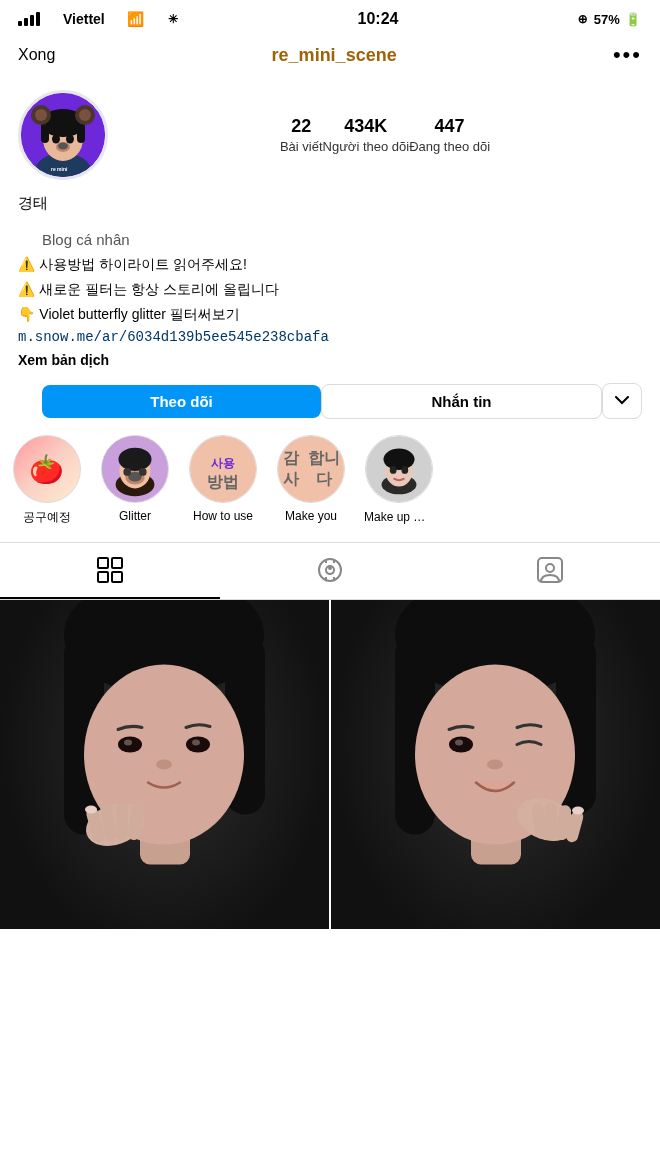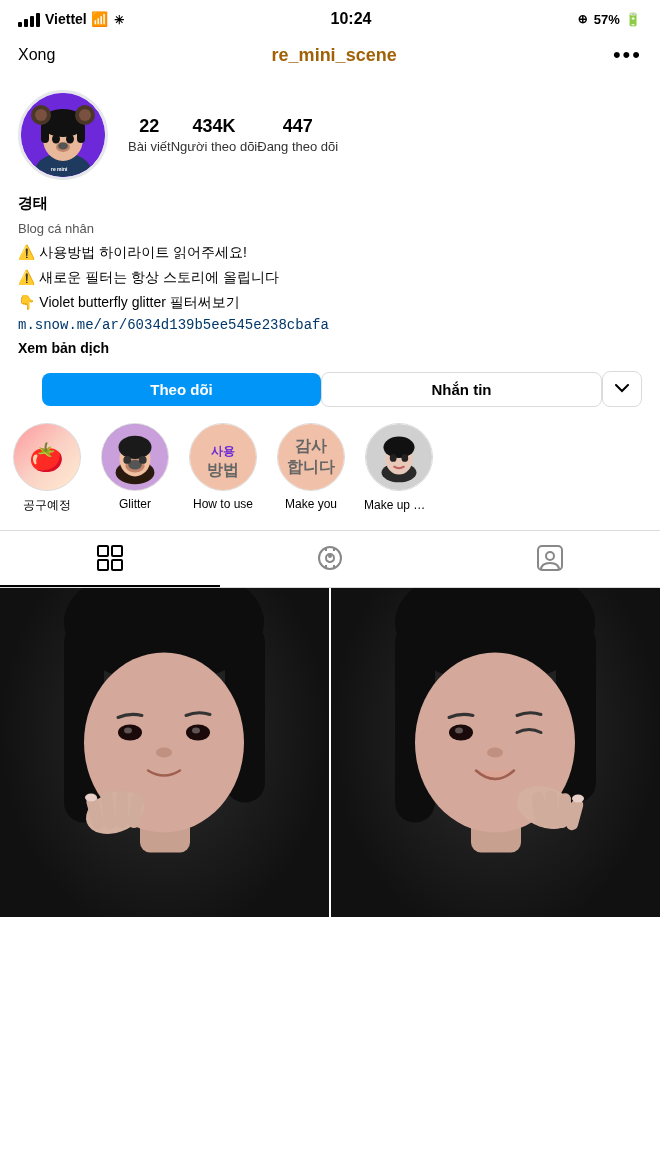--- a/index.html
+++ b/index.html
@@ -15,21 +15,21 @@
     
     .status-bar {
       display: flex;
       justify-content: space-between;
       align-items: center;
       padding: 10px 18px 6px;
       font-size: 14px;
       font-weight: 600;
       background: #fff;
     }
-    .status-left { display: flex; align-items: flex-end; gap: 5px; }
+    .status-left { display: flex; align-items: center; gap: 23px; }
     .status-center { font-size: 16px; font-weight: 600; }
     .status-right { display: flex; align-items: center; gap: 6px; font-size: 13px; }
 
     
     .signal-bars { display: flex; align-items: flex-end; gap: 2px; }
     .signal-bars span {
       width: 4px;
       background: #000;
       border-radius: 1px;
     }
@@ -87,21 +87,21 @@
       background: linear-gradient(160deg, #7c3aed 0%, #6d28d9 40%, #4c1d95 100%);
       display: flex;
       align-items: center;
       justify-content: center;
       overflow: hidden;
       position: relative;
     }
     .stats-container {
       display: flex;
       flex: 1;
-      justify-content: flex-start;
+      justify-content: center;
     }
     .stat-item {
       display: flex;
       flex-direction: column;
       align-items: center;
       gap: 2px;
     }
     .stat-number {
       font-size: 18px;
       font-weight: 700;
@@ -112,28 +112,29 @@
       color: #333;
       text-align: center;
     }
 
     
     .bio-section {
       padding: 0 18px 14px;
     }
     .bio-name {
       font-size: 15px;
-      font-weight: 700;
-      color: #000;
-      margin-bottom: 8px;
+      font-weight: 400;
+      color: #000;
+      margin-bottom: 18px;
     }
     .bio-category {
-      font-size: 13px;
+      font-size: 15px;
       color: #555;
       margin-bottom: 6px;
+      margin-left: 24px;
     }
     .bio-text {
       font-size: 14px;
       color: #000;
       line-height: 1.5;
       margin-bottom: 4px;
     }
     .bio-link {
       font-size: 14px;
       color: #00376b;
@@ -411,21 +412,21 @@
       <div class="highlight-img" style="background:#f0c0a8; flex-direction:column;">
         <span class="hl-korean" style="font-size:12px; color:#6d28d9;margin-top:11px;">사용</span>
         <span class="hl-korean" style="font-size:16px; color:#666;">방법</span>
       </div>
     </div>
     <span class="highlight-label">How to use</span>
   </div>
 
   <div class="highlight-item">
     <div class="highlight-circle hl-thankyou">
-      <div class="highlight-img" style="background:#f0c0a8; flex-direction:column;">
+      <div class="highlight-img" style="background:#f0c0a8; flex-direction:row;">
         <span class="hl-korean" style="font-size:16px; color:#666;">감사</span>
         <span class="hl-korean" style="font-size:16px; color:#666;">합니다</span>
       </div>
     </div>
     <span class="highlight-label">Make you</span>
   </div>
 
   <div class="highlight-item">
     <div class="highlight-circle hl-makeup">
       <div style="width:100%;height:100%;display:flex;align-items:center;justify-content:center; background:#e8e8e8;">

